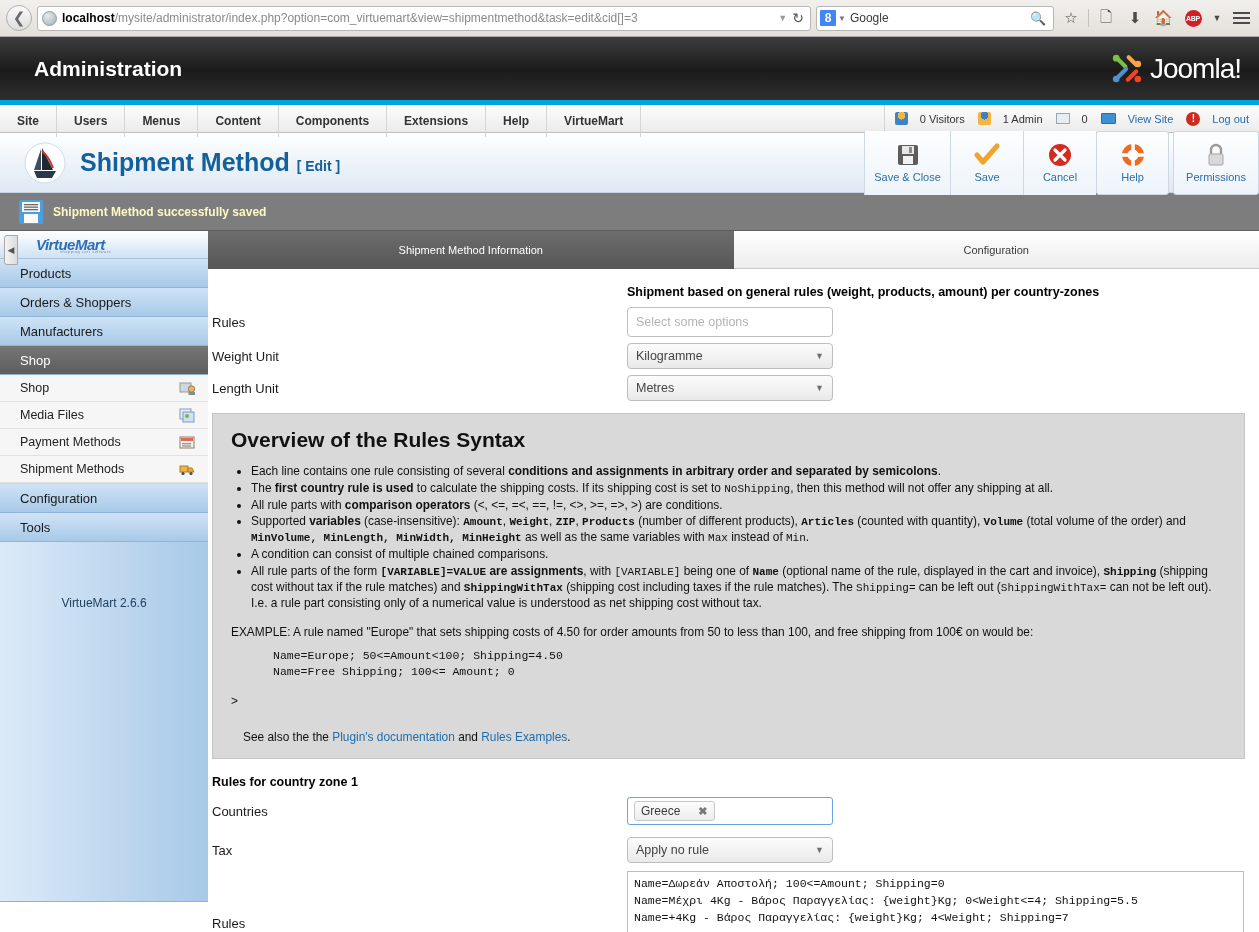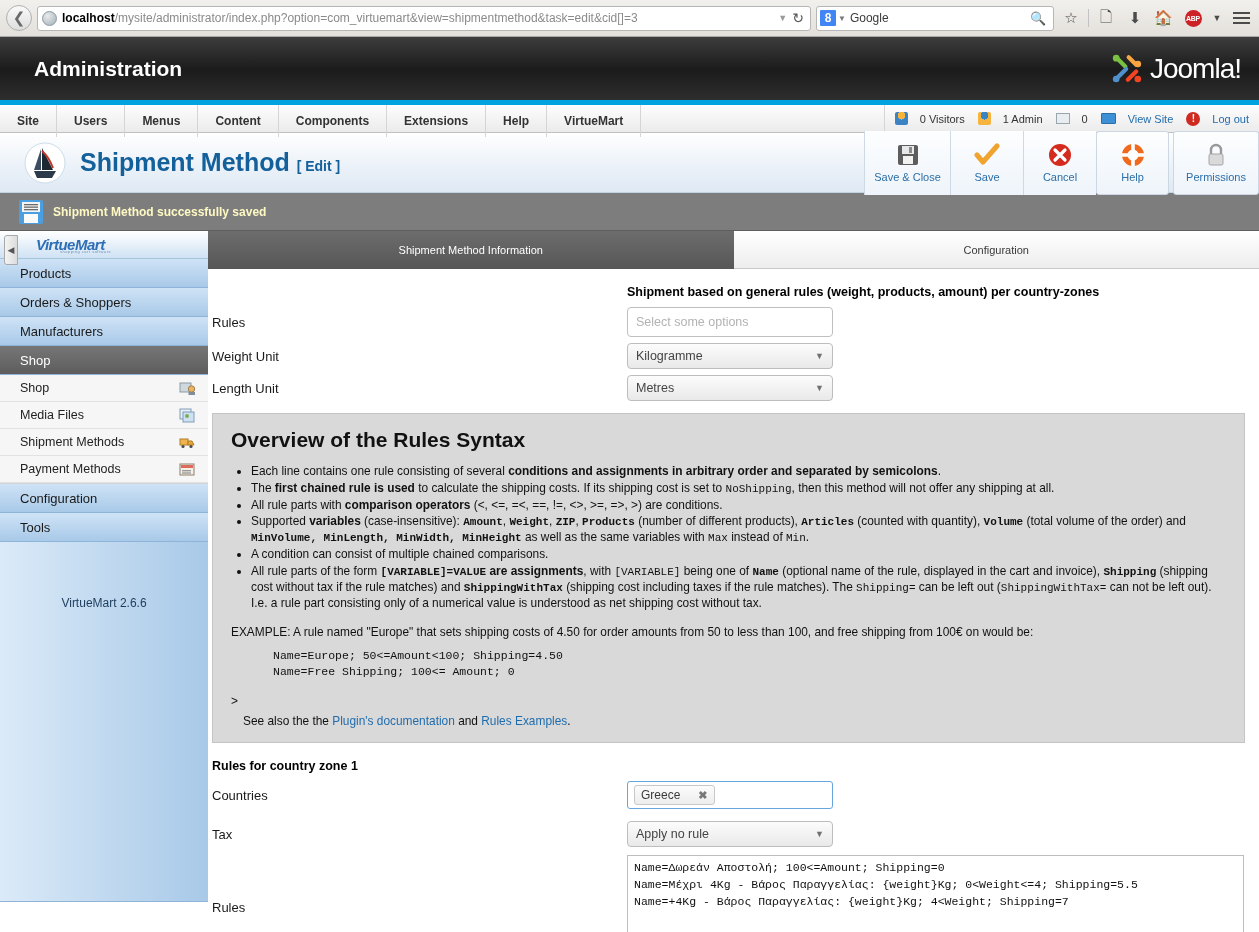--- a/index.html
+++ b/index.html
@@ -277,21 +277,21 @@
   .overview li {
     font-size: 11.9px; line-height: 1.33; margin-bottom: 1px;
   }
   .mono { font-family: "Liberation Mono", monospace; font-size: 11px; }
   .ex-line { font-size: 11.9px; margin-top: 14px; }
   .ex-code {
     font-family: "Liberation Mono", monospace; font-size: 11.5px;
     margin: 9px 0 0 42px; line-height: 1.35;
   }
   .gt { font-size: 11.9px; margin-top: 15px; }
-  .seealso { font-size: 11.9px; margin-top: 6px; padding-left: 12px; }
+  .seealso { font-size: 11.9px; margin-top: 22px; padding-left: 12px; }
   .seealso a { color: #1f6cad; text-decoration: none; }
 
   
   .zone-title { font-size: 12.5px; font-weight: bold; margin: 16px 0 8px 4px; }
   .tokenbox {
     height: 28px; border: 1px solid #66a5dd; border-radius: 3px;
     background: #fff; display: flex; align-items: center; padding: 0 6px;
   }
   .token {
     background: linear-gradient(to bottom,#fcfcfc,#ededed);
@@ -499,35 +499,35 @@
       </div>
       <div class="side-sub-item">
         <span>Media Files</span>
         <svg class="sub-icon" viewBox="0 0 17 15">
           <rect x="1" y="1" width="11" height="10" fill="#e7eef4" stroke="#7f9db9"></rect>
           <rect x="4" y="4" width="11" height="10" fill="#cfe0ef" stroke="#7f9db9"></rect>
           <circle cx="8" cy="8" r="2" fill="#79ae5e"></circle>
         </svg>
       </div>
       <div class="side-sub-item">
+        <span>Payment Methods</span>
+        <svg class="sub-icon" viewBox="0 0 17 15">
+          <rect x="1" y="2" width="14" height="11" fill="#f5f0e6" stroke="#8a7f6a"></rect>
+          <rect x="2" y="3" width="12" height="3" fill="#e06a5a"></rect>
+          <rect x="3" y="8" width="9" height="1.4" fill="#9a9a9a"></rect>
+          <rect x="3" y="10.3" width="9" height="1.4" fill="#9a9a9a"></rect>
+        </svg>
+      </div>
+      <div class="side-sub-item">
         <span>Shipment Methods</span>
         <svg class="sub-icon" viewBox="0 0 17 15">
           <rect x="1" y="4" width="8" height="6" fill="#f0b44e" stroke="#b07d23"></rect>
           <path d="M9 6 L13 6 L15 10 L9 10 Z" fill="#e8a83c" stroke="#b07d23"></path>
           <circle cx="4" cy="11.5" r="1.6" fill="#4a4a4a"></circle>
           <circle cx="12" cy="11.5" r="1.6" fill="#4a4a4a"></circle>
-        </svg>
-      </div>
-      <div class="side-sub-item">
-        <span>Payment Methods</span>
-        <svg class="sub-icon" viewBox="0 0 17 15">
-          <rect x="1" y="2" width="14" height="11" fill="#f5f0e6" stroke="#8a7f6a"></rect>
-          <rect x="2" y="3" width="12" height="3" fill="#e06a5a"></rect>
-          <rect x="3" y="8" width="9" height="1.4" fill="#9a9a9a"></rect>
-          <rect x="3" y="10.3" width="9" height="1.4" fill="#9a9a9a"></rect>
         </svg>
       </div>
     </div>
 
     <div class="side-item">Configuration</div>
     <div class="side-item">Tools</div>
     <div class="side-footer">VirtueMart 2.6.6</div>
   </div>
 
   <div class="main">
@@ -565,21 +565,21 @@
             <span>Metres</span>
             <span class="caret">▼</span>
           </div>
         </div>
       </div>
 
       <div class="overview">
         <h2>Overview of the Rules Syntax</h2>
         <ul>
           <li>Each line contains one rule consisting of several <b>conditions and assignments in arbitrary order and separated by semicolons</b>.</li>
-          <li>The <b>first chained rule is used</b> to calculate the shipping costs. If its shipping cost is set to <span class="mono">NoShipping</span>, then this method will not offer any shipping at all.</li>
+          <li>The <b>first country rule is used</b> to calculate the shipping costs. If its shipping cost is set to <span class="mono">NoShipping</span>, then this method will not offer any shipping at all.</li>
           <li>All rule parts with <b>comparison operators</b> (&lt;, &lt;=, =&lt;, ==, !=, &lt;&gt;, &gt;=, =&gt;, &gt;) are conditions.</li>
           <li>Supported <b>variables</b> (case-insensitive): <span class="mono"><b>Amount</b></span>, <span class="mono"><b>Weight</b></span>, <span class="mono"><b>ZIP</b></span>, <span class="mono"><b>Products</b></span> (number of different products), <span class="mono"><b>Articles</b></span> (counted with quantity), <span class="mono"><b>Volume</b></span> (total volume of the order) and <span class="mono"><b>MinVolume, MinLength, MinWidth, MinHeight</b></span> as well as the same variables with <span class="mono">Max</span> instead of <span class="mono">Min</span>.</li>
           <li>A condition can consist of multiple chained comparisons.</li>
           <li>All rule parts of the form <span class="mono"><b>[VARIABLE]=VALUE</b></span> <b>are assignments</b>, with <span class="mono">[VARIABLE]</span> being one of <span class="mono"><b>Name</b></span> (optional name of the rule, displayed in the cart and invoice), <span class="mono"><b>Shipping</b></span> (shipping cost without tax if the rule matches) and <span class="mono"><b>ShippingWithTax</b></span> (shipping cost including taxes if the rule matches). The <span class="mono">Shipping=</span> can be left out (<span class="mono">ShippingWithTax=</span> can not be left out). I.e. a rule part consisting only of a numerical value is understood as net shipping cost without tax.</li>
         </ul>
         <div class="ex-line">EXAMPLE: A rule named "Europe" that sets shipping costs of 4.50 for order amounts from 50 to less than 100, and free shipping from 100€ on would be:</div>
         <pre class="ex-code">Name=Europe; 50&lt;=Amount&lt;100; Shipping=4.50
 Name=Free Shipping; 100&lt;= Amount; 0</pre>
         <div class="gt">&gt;</div>
         <div class="seealso"><span>See also the the </span><a href="#">Plugin's documentation</a><span> and </span><a href="#">Rules Examples</a><span>.</span></div>

